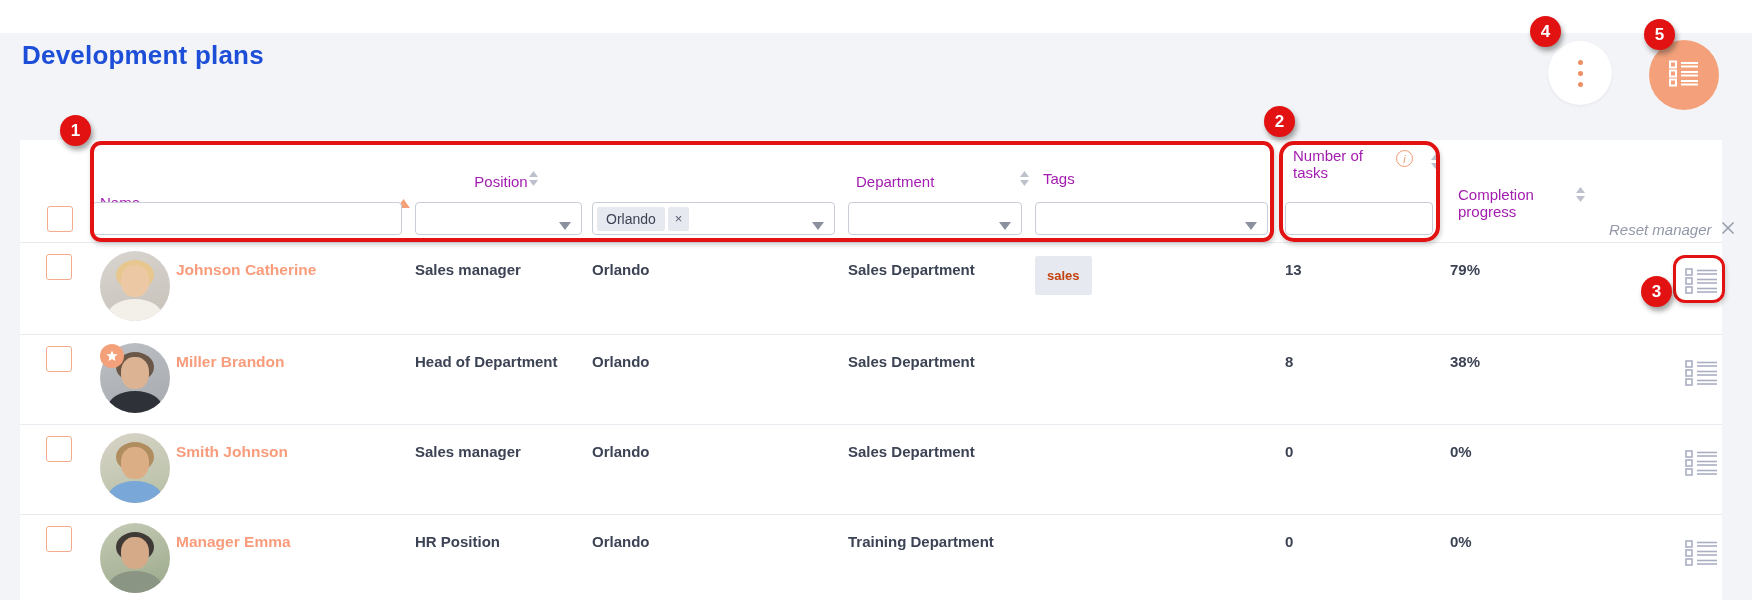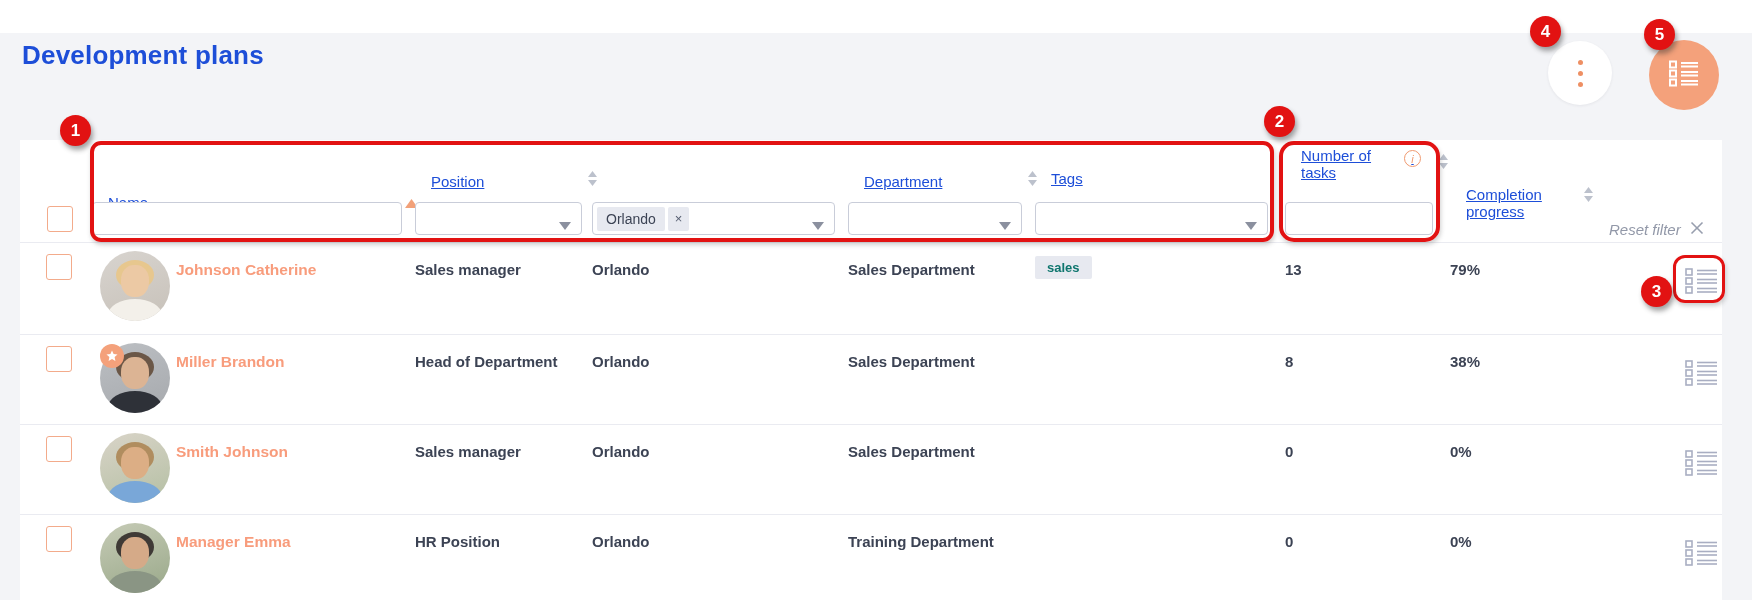--- a/index.html
+++ b/index.html
@@ -23,22 +23,22 @@
 
   
   .panel{position:absolute;left:20px;top:140px;width:1702px;height:460px;background:#ffffff;}
   .grid{display:grid;grid-template-columns:72px 323px 177px 256px 187px 250px 165px 145px 127px;}
   .ghead{height:102px;border-bottom:1px solid #eaebf1;}
   .grow{border-bottom:1px solid #eaebf1;}
   .grow.h1{height:91px;} .grow.h2{height:89px;} .grow.h3{height:89px;} .grow.h4{height:86px;}
 
   .hcell{position:relative;}
   .hlabel{
-    position:absolute;top:30px;left:16px;display:flex;align-items:flex-end;justify-content:space-between;
-    font-size:15px;color:#1d4ed8;cursor:pointer;text-decoration:underline;
+    position:absolute;top:30px;left:8px;display:flex;align-items:flex-end;justify-content:space-between;
+    font-size:15px;color:#a21caf;cursor:pointer;
   }
   .hlabel .lbl{line-height:17px;}
   .hfilter{position:absolute;top:62px;left:0;height:33px;box-sizing:border-box;}
   input.flt{
     height:33px;box-sizing:border-box;border:1px solid #c9cdd9;border-radius:4px;background:#fff;
     font-family:inherit;font-size:14px;color:#3c4354;padding:0 8px;outline:none;
   }
   .select{
     position:relative;height:33px;box-sizing:border-box;border:1px solid #c9cdd9;border-radius:4px;background:#fff;
     display:flex;align-items:center;padding:0 26px 0 4px;cursor:pointer;
@@ -68,21 +68,21 @@
     border:1px solid #f3ab8b;border-radius:3px;cursor:pointer;
   }
   .selcell{padding-top:66px;padding-left:27px;}
   .rowsel{padding-top:11px;padding-left:26px;}
 
   
   .cell-txt{padding-top:18px;font-size:15px;font-weight:600;color:#3c4354;}
   .cell-name{display:flex;padding:8px 0 0 8px;position:relative;}
   .emp-name{margin:10px 0 0 6px;font-size:15.5px;font-weight:700;color:#f89c7c;cursor:pointer;}
   .cell-tag{padding-top:13px;}
-  .tagchip{display:inline-block;background:#e7e9f0;color:#0f766e;font-size:13px;font-weight:700;padding:4px 12px;border-radius:2px;}
+  .tagchip{display:inline-block;background:#e7e9f0;color:#c2410c;font-size:13px;font-weight:700;padding:12px 12px;border-radius:2px;}
   .cell-act{padding-top:24px;padding-left:90px;}
   .act-icon{cursor:pointer;display:inline-block;}
 
   
   .avatar{width:70px;height:70px;border-radius:50%;overflow:hidden;position:relative;flex:0 0 70px;
     background:linear-gradient(160deg,var(--scene),var(--scene2));}
   .av-hair{position:absolute;left:50%;top:9px;transform:translateX(-50%);width:38px;height:30px;border-radius:50%;background:var(--hair);}
   .av-head{position:absolute;left:50%;top:14px;transform:translateX(-50%);width:28px;height:32px;border-radius:46%;background:var(--head);}
   .av-torso{position:absolute;bottom:-10px;left:50%;transform:translateX(-50%);width:54px;height:32px;border-radius:50% 50% 0 0;background:var(--body);}
   .r0{--scene:#d8d4cf;--scene2:#c7c1b9;--hair:#e7c78e;--head:#ecc9a4;--body:#f3f0ea;}
@@ -152,21 +152,21 @@
         <span>
           <svg width="13" height="9" viewBox="0 0 13 9">
               <path d="M6.5 0 L13 9 L0 9 Z" fill="#f2a179"></path>
             </svg>
         </span>
       </div>
       <div class="hfilter"><input class="flt" style="width: 310px;" value=""></div>
     </div>
 
     <div class="hcell">
-      <div class="hlabel" style="width:167px;">
+      <div class="hlabel" style="width:167px;justify-content:center;">
         <span class="lbl">Position</span>
         <span>
           <svg width="11" height="17" viewBox="0 0 11 17">
               <path d="M5.5 1 L10 7 L1 7 Z" fill="#bcc1cc"></path>
               <path d="M1 10 L10 10 L5.5 16 Z" fill="#bcc1cc"></path>
             </svg>
         </span>
       </div>
       <div class="hfilter">
         <div class="select" style="width:167px;">
@@ -252,21 +252,21 @@
           <svg width="11" height="17" viewBox="0 0 11 17">
               <path d="M5.5 1 L10 7 L1 7 Z" fill="#bcc1cc"></path>
               <path d="M1 10 L10 10 L5.5 16 Z" fill="#bcc1cc"></path>
             </svg>
         </span>
       </div>
     </div>
 
     <div class="hcell">
       <div class="reset">
-        <span>Reset filter</span>
+        <span>Reset manager</span>
         <span>
           <svg width="16" height="16" viewBox="0 0 16 16">
               <g stroke="#989eae" stroke-width="1.6">
                 <line x1="2.5" y1="2.5" x2="13.5" y2="13.5"></line>
                 <line x1="13.5" y1="2.5" x2="2.5" y2="13.5"></line>
               </g>
             </svg>
         </span>
       </div>
     </div>

